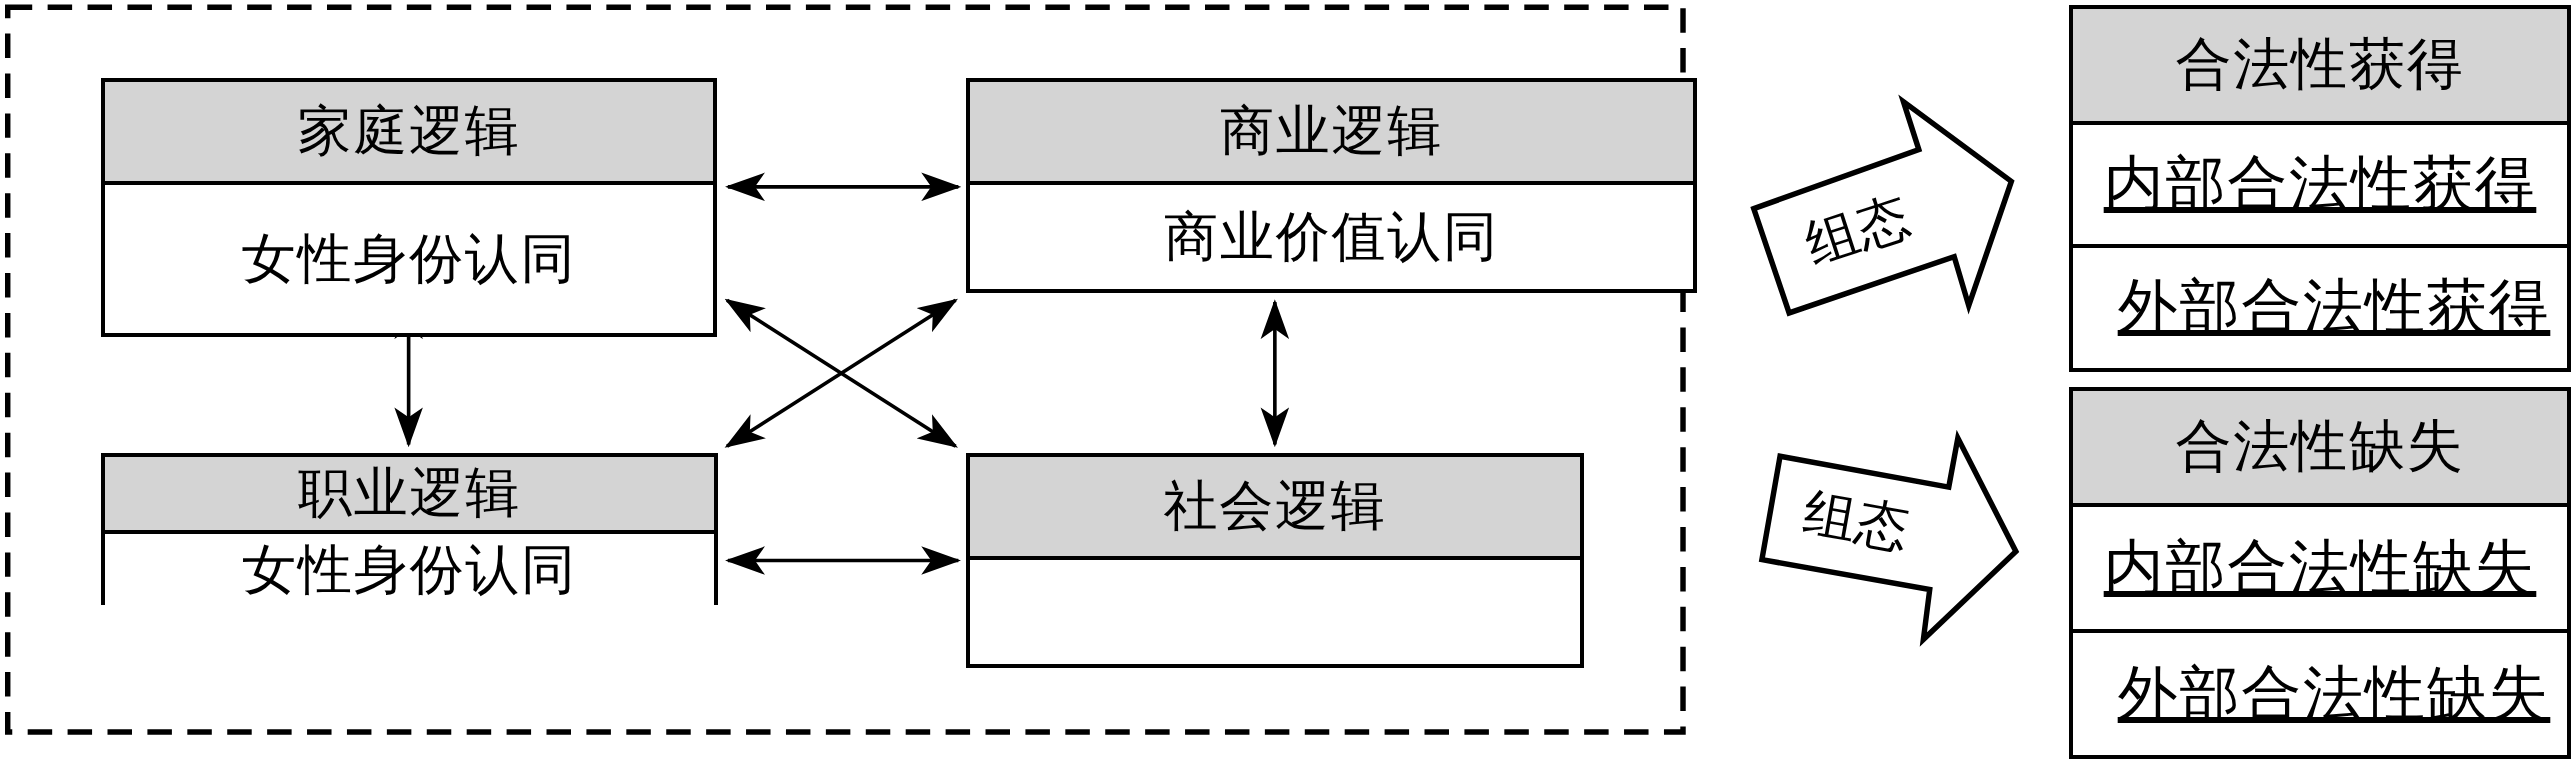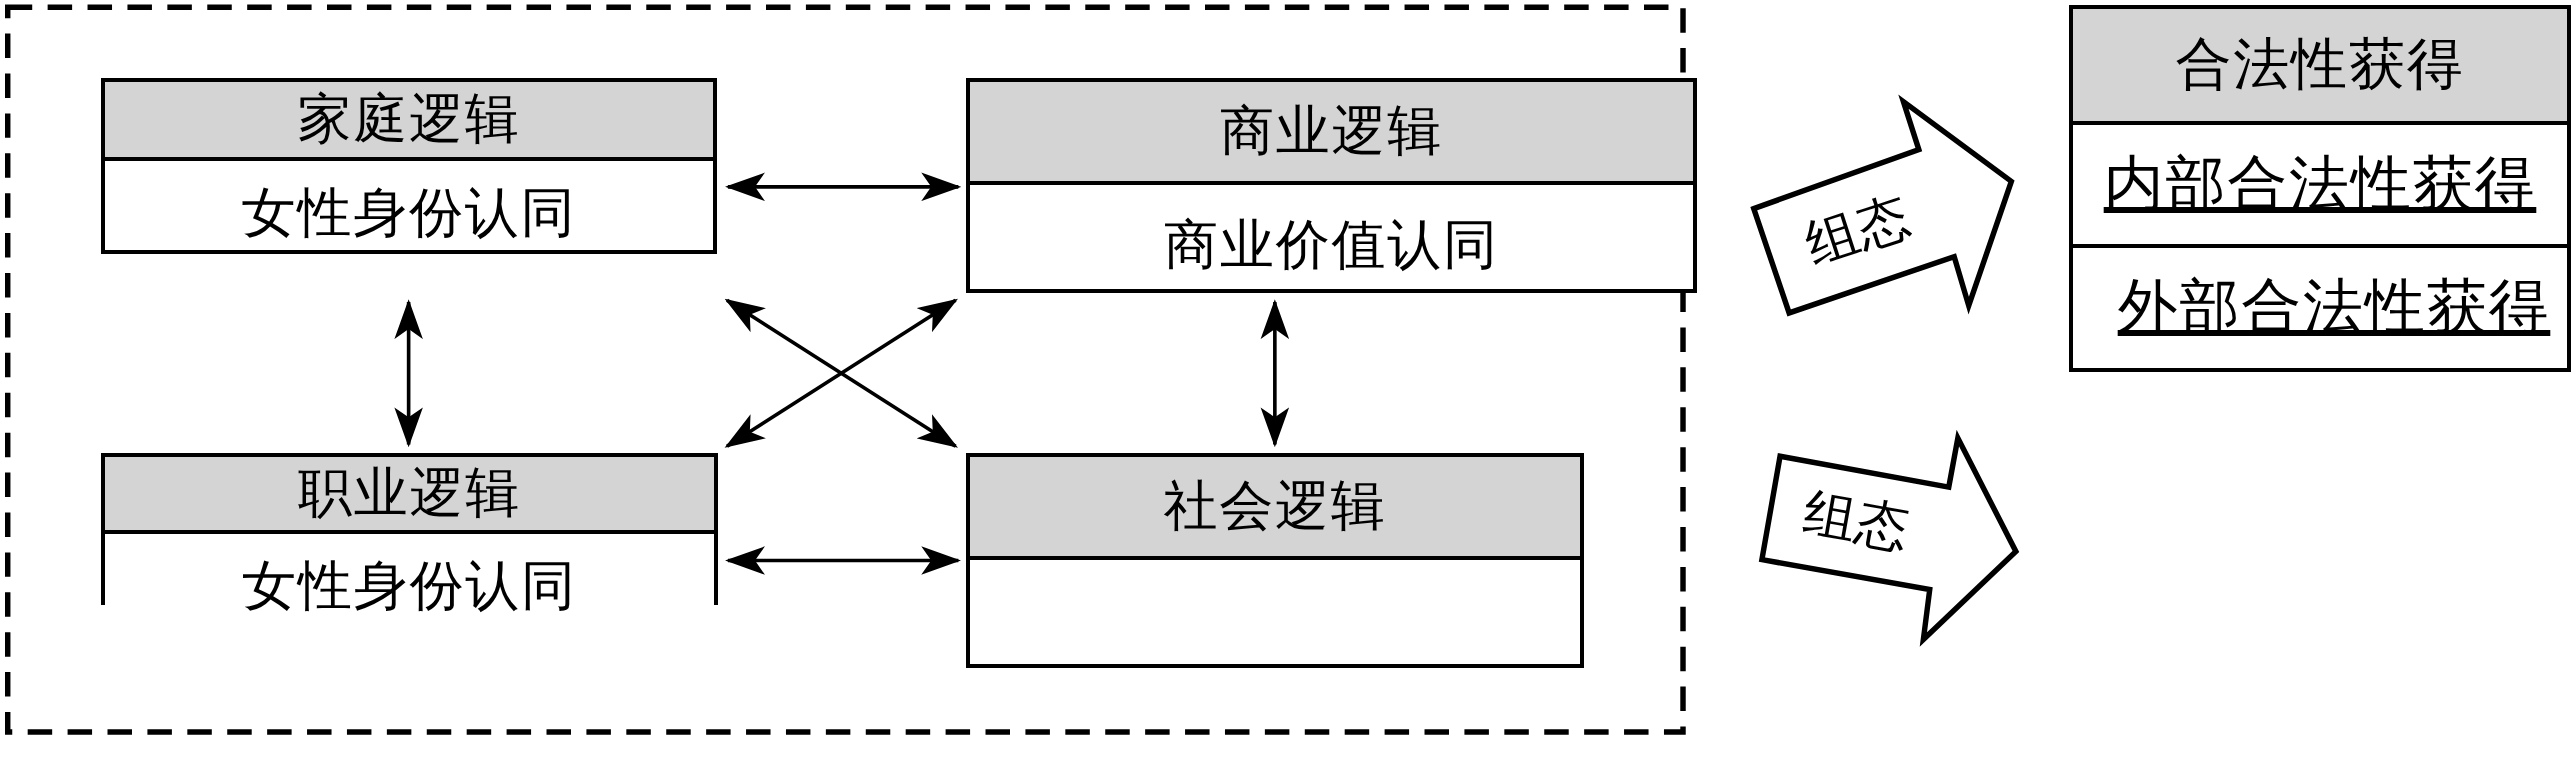--- a/index.html
+++ b/index.html
@@ -70,21 +70,20 @@
     letter-spacing: 1.8px;
   }
   .box-body {
     flex: 1;
     display: flex;
     align-items: center;
     justify-content: center;
     font-size: 54px;
     letter-spacing: 1.8px;
     background: #ffffff;
-    margin-top: 16px;
   }
   .outcome-table {
     position: absolute;
     box-sizing: border-box;
     border: 4.5px solid #000;
     background: #e5e5e5;
     display: flex;
     flex-direction: column;
   }
   .table-header {
@@ -143,21 +142,21 @@
       <polygon class="block-arrow-shape" points="1933,230 2115,165 2098,112 2217,200 2170,337 2154,283 1972,345"></polygon>
       <text class="block-arrow-text" x="2047" y="274" transform="rotate(-18 2047 253)">组态</text>
     </g>
 
     <g>
       <polygon class="block-arrow-shape" points="1962,503 2148,537 2158,483 2222,608 2120,705 2127,650 1942,617"></polygon>
       <text class="block-arrow-text" x="2046" y="594" transform="rotate(10 2046 573)">组态</text>
     </g>
   </svg>
 
-  <div class="logic-box" style="left:101px; top:78px; width:616px; height:176px;font-family:Liberation Serif, serif;">
+  <div class="logic-box" style="left:101px; top:78px; width:616px; height:259px;font-family:Liberation Serif, serif;">
     <div class="box-header">家庭逻辑</div>
     <div class="box-body">女性身份认同</div>
   </div>
 
   <div class="logic-box" style="left:966px; top:78px; width:731px; height:215px;">
     <div class="box-header">商业逻辑</div>
     <div class="box-body">商业价值认同</div>
   </div>
 
   <div class="logic-box" style="left:101px; top:453px; width:617px; height:152px;">
@@ -168,15 +167,20 @@
   <div class="logic-box" style="left:966px; top:453px; width:618px; height:215px;">
     <div class="box-header">社会逻辑</div>
   </div>
 
   <div class="outcome-table" style="left:2069px; top:4.5px; width:502px; height:367px;">
     <div class="table-header">合法性获得</div>
     <div class="table-row">内部合法性获得</div>
     <div class="table-row">外部合法性获得</div>
   </div>
 
+  <div class="outcome-table" style="left:2069px; top:387px; width:502px; height:372px;">
+    <div class="table-header">合法性缺失</div>
+    <div class="table-row">内部合法性缺失</div>
+    <div class="table-row">外部合法性缺失</div>
+  </div>
 
 </div>
 
 
 </body></html>

